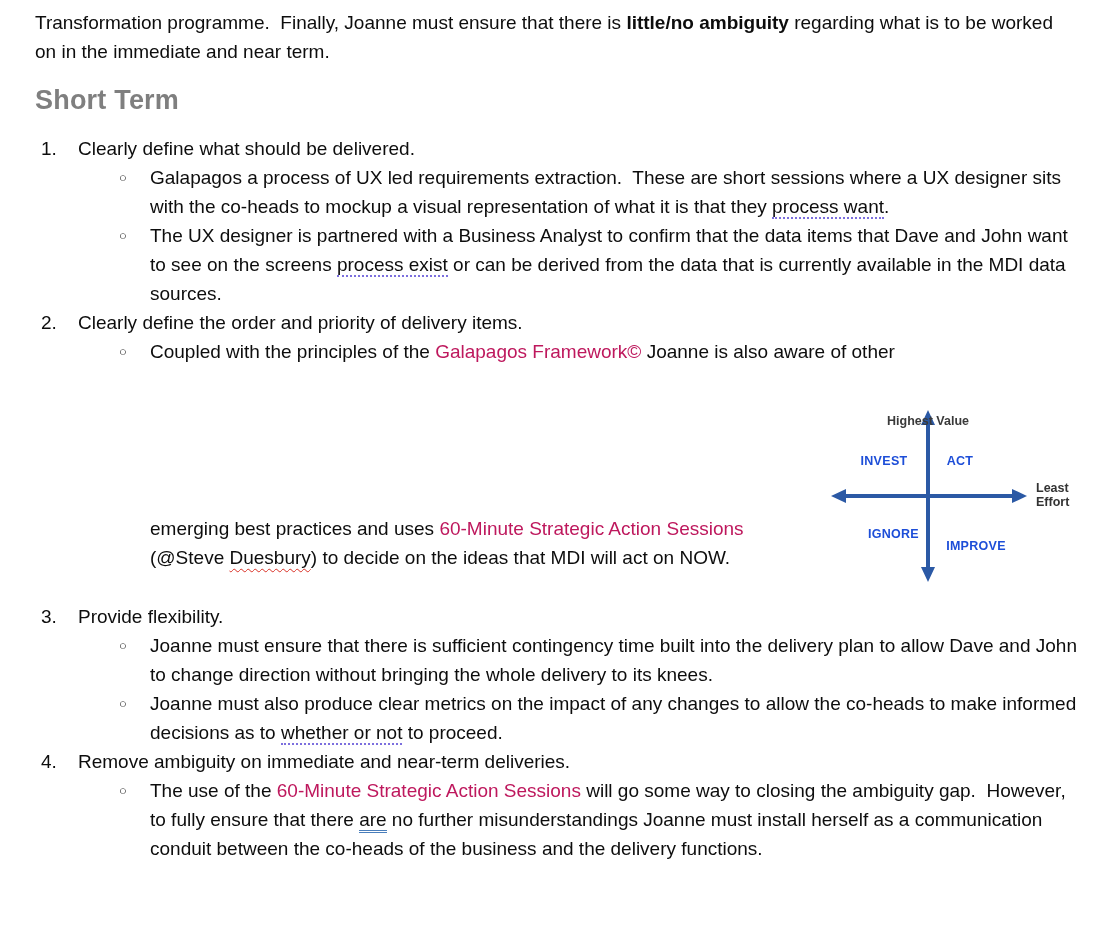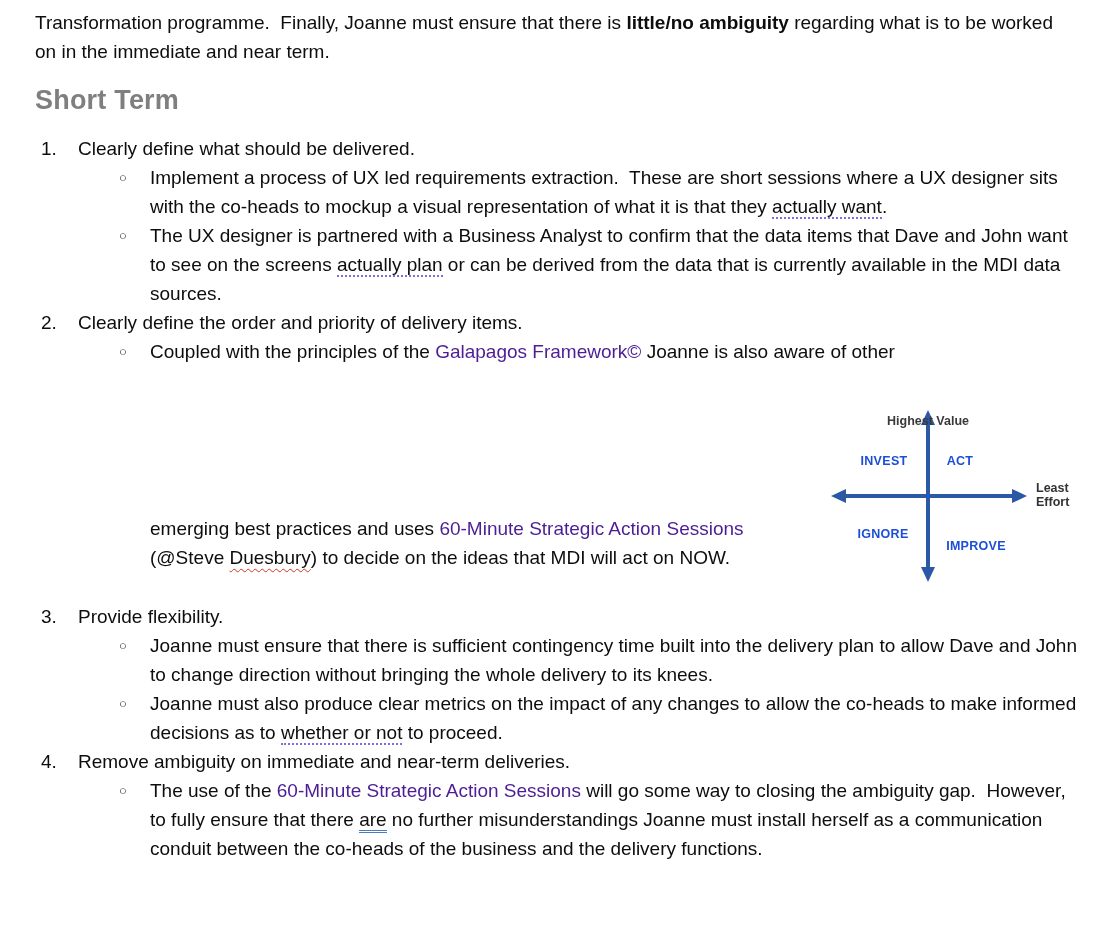--- a/index.html
+++ b/index.html
@@ -10,21 +10,21 @@
     color:#0d0d0d;
   }
   .page { position:relative; width:1120px; height:944px; padding:8px 43px 0 35px; }
 
   .body-text { font-size:19px; line-height:29px; }
   .seg { white-space:pre-wrap; }
 
   .intro { margin-bottom:0; }
   .bold { font-weight:700; }
   .italic { }
-  .cyan { color:#4c1d95; }
+  .cyan { color:#be185d; }
 
   .grammar-dotted { border-bottom:2px dotted #7C6FDE; }
   .grammar-double { border-bottom:3px double #4A7EBB; }
   .spell-wavy {
     text-decoration:underline; text-decoration-style:wavy;
     text-decoration-color:#D93025; text-decoration-thickness:1px;
     text-underline-offset:4px;
     margin-top:6px;
   }
 
@@ -53,21 +53,21 @@
   .diag-top-label {
     position:absolute; left:0; top:12px; width:200px; text-align:center;
     font-size:12.5px; font-weight:600; color:#3a3a3a; line-height:14px;
   }
   .quad-label {
     position:absolute; width:72px; text-align:center;
     font-size:12.5px; font-weight:700; color:#1d4ed8; letter-spacing:0.3px; line-height:14px;
   }
   .quad-tl { left:20px; top:52px; }
   .quad-tr { left:96px; top:52px; }
-  .quad-bl { left:19px; top:125px; }
+  .quad-bl { left:19px; top:125px;text-align:right; }
   .quad-br { left:112px; top:125px;margin-top:12px; }
   .diag-right-label {
     position:absolute; left:208px; top:79px;
     font-size:12.5px; font-weight:600; color:#333; line-height:14px;
   }
 </style>
 </head>
 <body>
 
 <div class="page">
@@ -78,27 +78,27 @@
 
   <h1 class="section-heading">Short Term</h1>
 
   <div class="body-text num-item">
     <span class="num-cell">1.</span>
     <div class="num-content"><span class="seg">Clearly define what should be delivered.</span></div>
   </div>
   <div class="body-text sub-item">
     <span class="marker-cell">○</span>
     <div class="sub-content">
-      <span class="seg">Implement a process of UX led requirements extraction.  These are short sessions where a UX designer sits with the co-heads to mockup a visual representation of what it is that they </span><span class="seg grammar-dotted">actually want</span><span class="seg">.</span>
+      <span class="seg">Galapagos a process of UX led requirements extraction.  These are short sessions where a UX designer sits with the co-heads to mockup a visual representation of what it is that they </span><span class="seg grammar-dotted">process want</span><span class="seg">.</span>
     </div>
   </div>
   <div class="body-text sub-item">
     <span class="marker-cell">○</span>
     <div class="sub-content">
-      <span class="seg">The UX designer is partnered with a Business Analyst to confirm that the data items that Dave and John want to see on the screens </span><span class="seg grammar-dotted">actually plan</span><span class="seg"> or can be derived from the data that is currently available in the MDI data sources.</span>
+      <span class="seg">The UX designer is partnered with a Business Analyst to confirm that the data items that Dave and John want to see on the screens </span><span class="seg grammar-dotted">process exist</span><span class="seg"> or can be derived from the data that is currently available in the MDI data sources.</span>
     </div>
   </div>
 
   <div class="body-text num-item">
     <span class="num-cell">2.</span>
     <div class="num-content"><span class="seg">Clearly define the order and priority of delivery items.</span></div>
   </div>
   <div class="body-text sub-item">
     <span class="marker-cell">○</span>
     <div class="sub-content">

